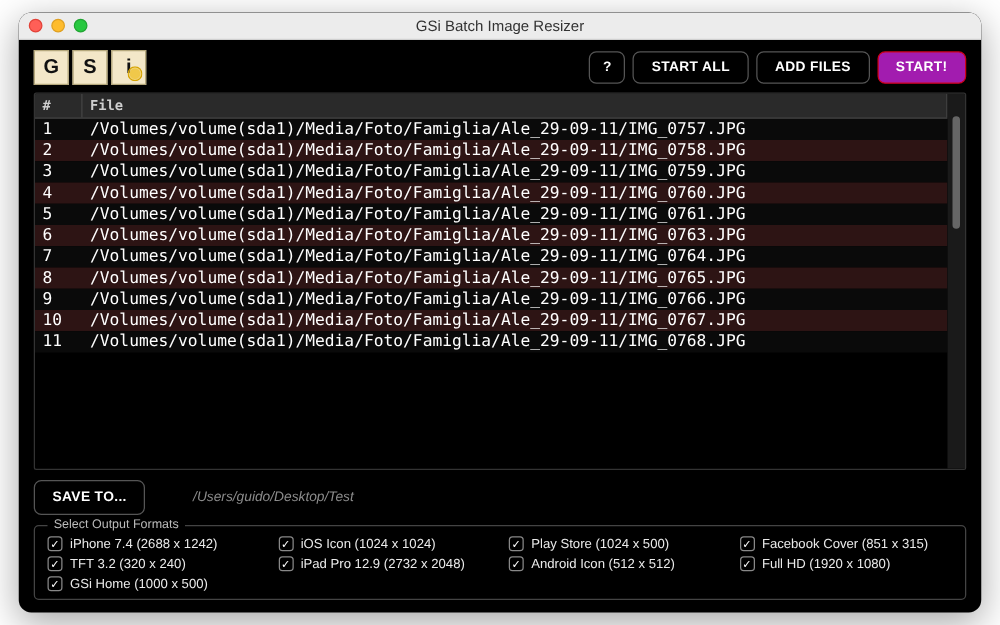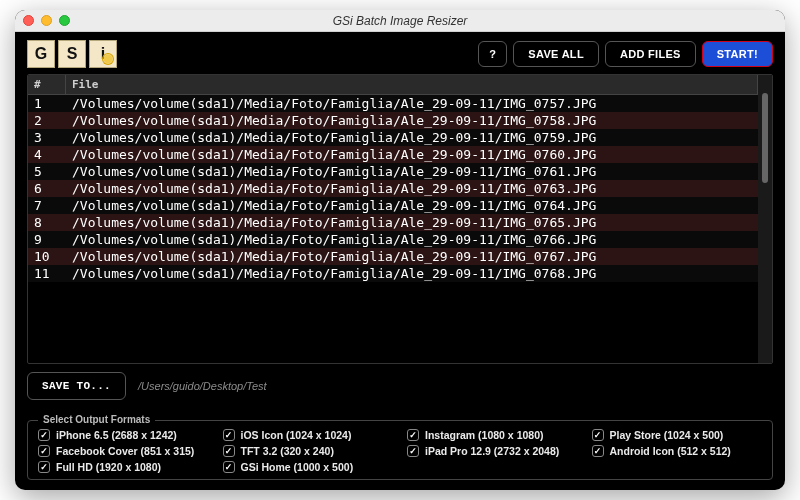--- a/index.html
+++ b/index.html
@@ -36,21 +36,20 @@
   .dot { width: 11px; height: 11px; border-radius: 50%; }
   .dot.red { background: #ff5f57; border: .5px solid #e24238; }
   .dot.yellow { background: #febc2e; border: .5px solid #dfa023; }
   .dot.green { background: #28c840; border: .5px solid #20a532; }
   .title {
     position: absolute; left: 0; right: 0;
     text-align: center;
     font-size: 12px;
     color: #333;
     pointer-events: none;
-    font-style: italic;
   }
   .content {
     flex: 1;
     display: flex;
     flex-direction: column;
     color: #fff;
     padding: 8px 12px 10px 12px;
     min-height: 0;
   }
   .toprow {
@@ -92,21 +91,21 @@
     border: 1px solid #555;
     border-radius: 6px;
     padding: 6px 14px;
     font-size: 11px;
     font-weight: 600;
     letter-spacing: .3px;
     cursor: pointer;
   }
   .btn.help { padding: 6px 10px; }
   .btn.start {
-    background: #1d4ed8;
+    background: #a21caf;
     border-color: #d0021b;
   }
   .tablewrap {
     flex: 1;
     min-height: 0;
     display: flex;
     border: 1px solid #333;
     border-radius: 2px;
     overflow: hidden;
   }
@@ -154,33 +153,33 @@
     height: 90px;
     background: #666;
     border-radius: 3px;
   }
   .saverow {
     display: flex;
     align-items: center;
     gap: 12px;
     margin-top: 8px;
   }
-  .btn.save { padding: 7px 14px; font-size: 11px; font-family: Liberation Mono, monospace; }
+  .btn.save { padding: 7px 14px; font-size: 11px; }
   .savepath {
     color: #8c8c8c;
     font-size: 11px;
     font-style: italic;
+    margin-left: 26px;
   }
   .formats {
-    margin-top: 20px;
+    margin-top: 8px;
     border: 1px solid #444;
     border-radius: 4px;
     padding: 8px 10px 6px 10px;
     position: relative;
-    font-weight: bold;
   }
   .formats-legend {
     position: absolute;
     top: -7px;
     left: 10px;
     background: #000;
     padding: 0 5px;
     font-size: 10px;
     color: #bbb;
   }
@@ -229,21 +228,21 @@
   <div class="content">
 
     <div class="toprow">
       <div class="logo">
         <div class="tile">G</div>
         <div class="tile">S</div>
         <div class="tile sun">i</div>
       </div>
       <div class="btnrow">
         <button class="btn help">?</button>
-        <button class="btn">SAVE ALL</button>
+        <button class="btn">START ALL</button>
         <button class="btn">ADD FILES</button>
         <button class="btn start">START!</button>
       </div>
     </div>
 
     <div class="tablewrap">
       <div class="table">
         <div class="thead">
           <div class="cell col-idx">#</div>
           <div class="cell col-file">File</div>
@@ -301,29 +300,25 @@
     <div class="saverow">
       <button class="btn save">SAVE TO...</button>
       <span class="savepath">/Users/guido/Desktop/Test</span>
     </div>
 
     <div class="formats">
       <div class="formats-legend">Select Output Formats</div>
       <div class="formats-grid" id="formats-grid">
           <label class="chklabel">
             <span class="chk"></span>
-            <span>iPhone 6.5 (2688 x 1242)</span>
+            <span>iPhone 7.4 (2688 x 1242)</span>
           </label>
           <label class="chklabel">
             <span class="chk"></span>
             <span>iOS Icon (1024 x 1024)</span>
-          </label>
-          <label class="chklabel">
-            <span class="chk"></span>
-            <span>Instagram (1080 x 1080)</span>
           </label>
           <label class="chklabel">
             <span class="chk"></span>
             <span>Play Store (1024 x 500)</span>
           </label>
           <label class="chklabel">
             <span class="chk"></span>
             <span>Facebook Cover (851 x 315)</span>
           </label>
           <label class="chklabel">

